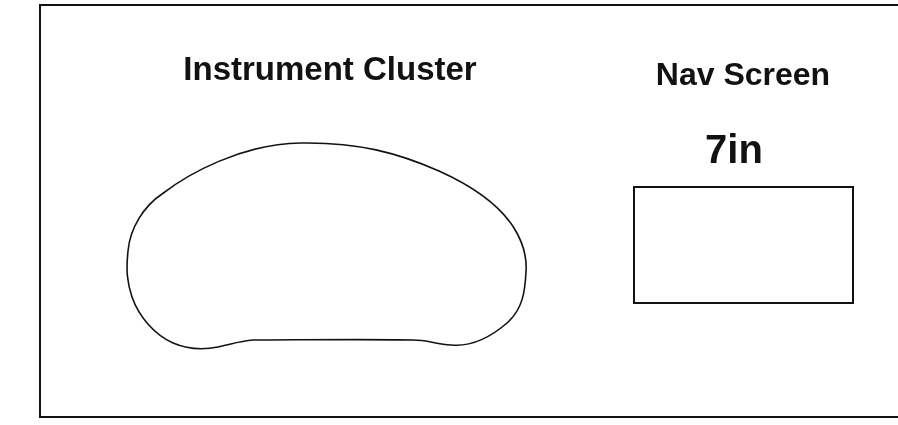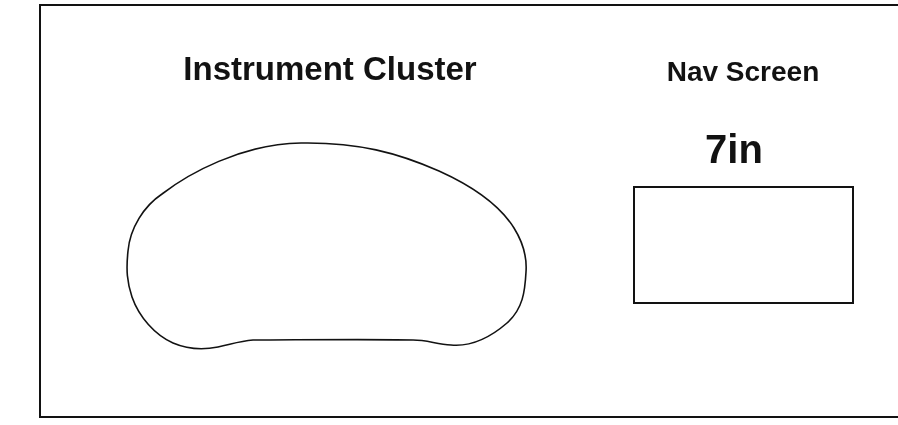--- a/index.html
+++ b/index.html
@@ -34,21 +34,21 @@
     letter-spacing: 0px;
     white-space: nowrap;
     line-height: 1;
   }
   .label-instrument-cluster {
     left: 294px; top: 52px;
     font-size: 33px;
   }
   .label-nav-screen {
     left: 707px; top: 58px;
-    font-size: 28px;
+    font-size: 32px;
   }
   .label-nav-size {
     left: 698px; top: 129px;
     font-size: 40px;
   }
   .outline-svg {
     position: absolute;
     left: 0; top: 0;
     width: 898px; height: 425px;
     display: block;

